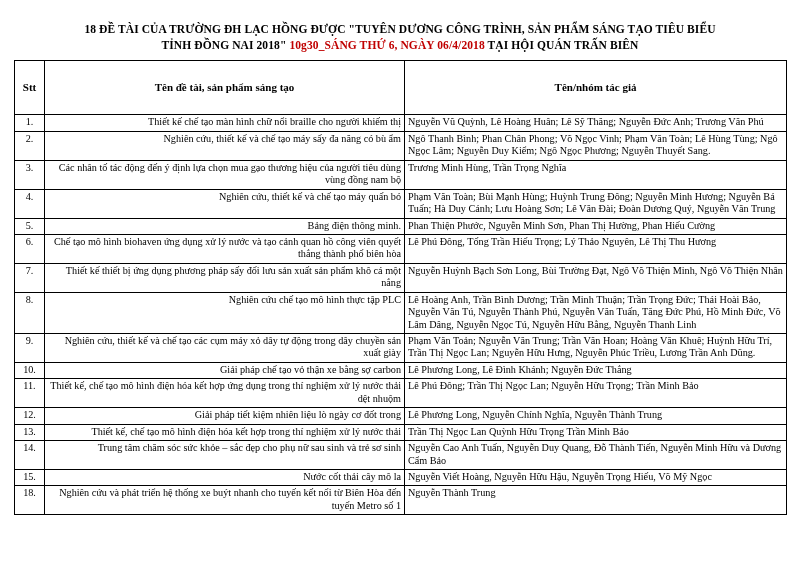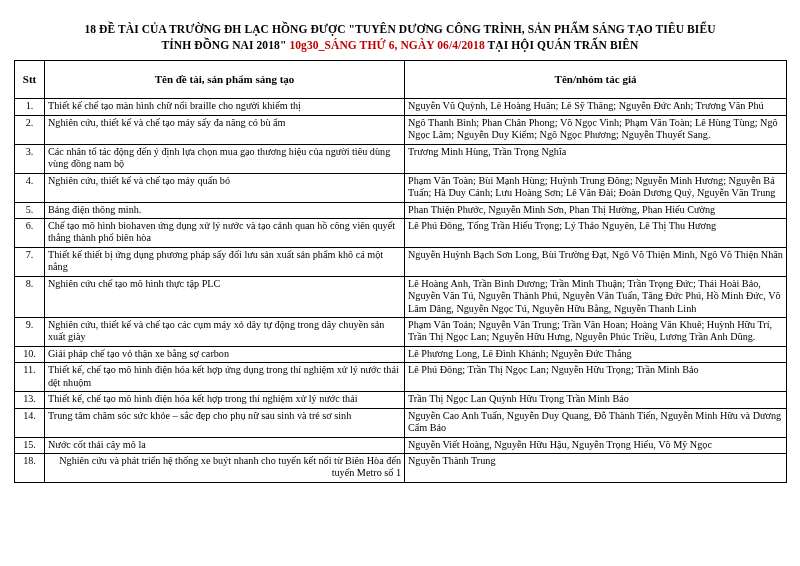--- a/index.html
+++ b/index.html
@@ -45,32 +45,32 @@
     border: 1px solid #000000;
     vertical-align: top;
     padding: 1px 3px 2px 3px;
     font-size: 10.2px;
     line-height: 1.22;
   }
   table.main thead th {
     text-align: center;
     font-weight: bold;
     vertical-align: middle;
-    padding: 12px 2px;
+    padding: 20px 2px;
     font-size: 11px;
   }
   col.c-stt { width: 30px; }
   col.c-title { width: 360px; }
   col.c-authors { width: 382px; }
   td.stt {
     text-align: center;
     vertical-align: top;
   }
   td.title-cell.center {
-    text-align: left;
+    text-align: right;
   }
   td.title-cell {
     text-align: right;
   }
   td.authors {
     text-align: left;
   }
 </style>
 </head>
 <body>
@@ -147,20 +147,25 @@
           <td class="stt">10.</td>
           <td class="title-cell center">Giải pháp chế tạo vỏ thận xe bằng sợ carbon</td>
           <td class="authors">Lê Phương Long, Lê Đình Khánh; Nguyễn Đức Thắng</td>
         </tr>
         <tr>
           <td class="stt">11.</td>
           <td class="title-cell center">Thiết kế, chế tạo mô hình điện hóa kết hợp ứng dụng trong thí nghiệm xử lý nước thải dệt nhuộm</td>
           <td class="authors">Lê Phú Đông; Trần Thị Ngọc Lan; Nguyễn Hữu Trọng; Trần Minh Bảo</td>
         </tr>
         <tr>
+          <td class="stt">12.</td>
+          <td class="title-cell center">Giải pháp tiết kiệm nhiên liệu lò ngày cơ đốt trong</td>
+          <td class="authors">Lê Phương Long, Nguyễn Chính Nghĩa, Nguyễn Thành Trung</td>
+        </tr>
+        <tr>
           <td class="stt">13.</td>
           <td class="title-cell center">Thiết kế, chế tạo mô hình điện hóa kết hợp trong thí nghiệm xử lý nước thải</td>
           <td class="authors">Trần Thị Ngọc Lan Quỳnh Hữu Trọng Trần Minh Bảo</td>
         </tr>
         <tr>
           <td class="stt">14.</td>
           <td class="title-cell center">Trung tâm chăm sóc sức khỏe – sắc đẹp cho phụ nữ sau sinh và trẻ sơ sinh</td>
           <td class="authors">Nguyễn Cao Anh Tuấn, Nguyễn Duy Quang, Đỗ Thành Tiến,  Nguyễn Minh Hữu và Dương Cẩm Bảo</td>
         </tr>
         <tr>

